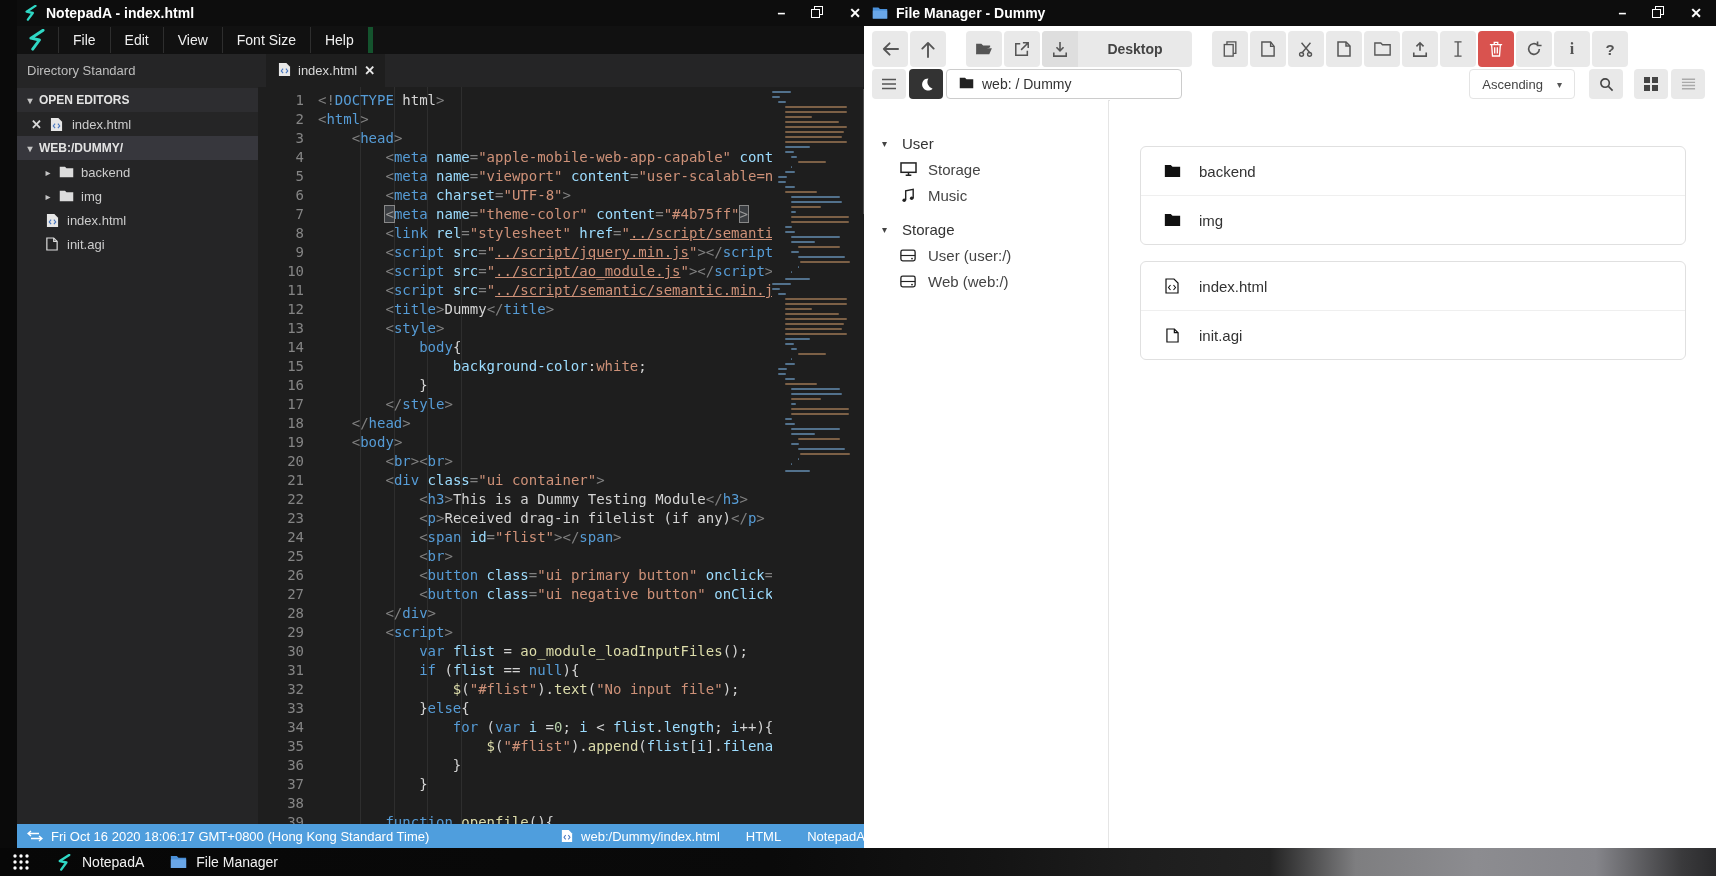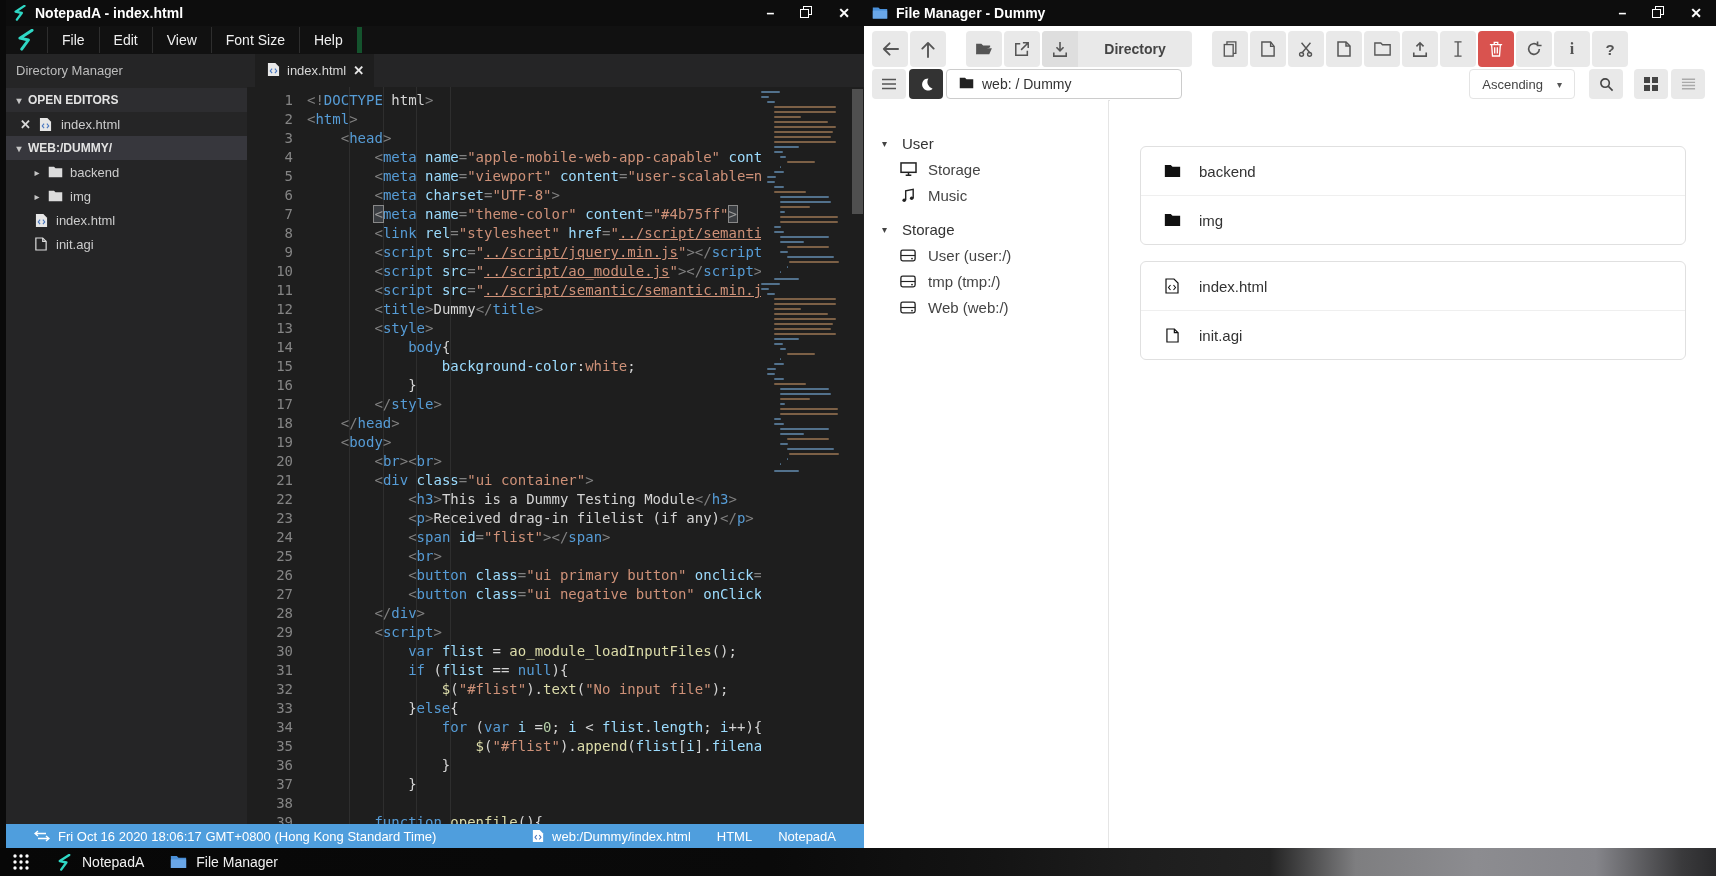--- a/index.html
+++ b/index.html
@@ -1,20 +1,20 @@
 <!DOCTYPE html>
 <html><head>
 <meta charset="utf-8">
 <style>
   html,body{margin:0;padding:0;background:#000;width:1716px;height:876px;overflow:hidden;
     font-family:"Liberation Sans",sans-serif;-webkit-font-smoothing:antialiased;}
   .desktop{position:absolute;inset:0;background:#0a0a0a;}
 
   
-  .np{position:absolute;left:6px;top:0;width:858px;height:848px;background:#e5e5e5;}
+  .np{position:absolute;left:17px;top:0;width:858px;height:848px;background:#e5e5e5;}
   .np-title{position:absolute;left:0;top:0;right:0;height:26px;background:#0d0d0d;display:flex;align-items:center;color:#fff;font-size:14px;font-weight:600;}
   .np-title .logo{margin:0 7px 0 6px}
   .winbtns{margin-left:auto;display:flex;align-items:center;gap:26px;padding-right:14px;color:#fff}
   .winbtns .wb{font-size:14px;line-height:1;cursor:pointer}
   .np-menu{position:absolute;left:0;top:26px;right:0;height:28px;background:#111;display:flex;align-items:center;color:#efefef;font-size:14px;}
   .np-menu .logo{margin:0 10px 0 9px}
   .mi{padding:5px 14px;border-left:1px solid #2e2e2e;cursor:pointer}
   .mi:last-child{border-right:5px solid #14532d}
   .np-side{position:absolute;left:0;top:54px;width:241px;bottom:24px;background:#252526;color:#cccccc;}
   .np-side .hdr{padding:9px 10px 10px;font-size:13px;color:#bdbdbd}
@@ -35,21 +35,21 @@
   .ct{flex:1;overflow:hidden}
   .guide{position:absolute;top:0;bottom:0;width:1px;background:#2e2e2e}
   .sg-p{color:#808080}.sg-t{color:#569cd6}.sg-a{color:#9cdcfe}.sg-s{color:#ce9178}
   .sg-u{color:#ce9178;text-decoration:underline}
   .sg-w{color:#d4d4d4}.sg-n{color:#b5cea8}.sg-f{color:#dcdcaa}
   .sg-b{color:#9a9a9a;outline:1px solid #888;background:#3a3d41}
   .minimap{position:absolute;right:13px;top:4px;width:77px;bottom:0;background:#1e1e1e}
   .mmb{height:2px;margin-bottom:3px;border-radius:1px}
   .np-scroll{position:absolute;right:0;top:87px;width:13px;bottom:24px;background:#1e1e1e}
   .np-thumb{position:absolute;left:1px;right:1px;top:2px;height:125px;background:#4f4f4f}
-  .np-status{position:absolute;left:0;bottom:0;right:0;height:24px;background:#4f9edd;color:#fff;font-size:13px;display:flex;align-items:center;padding:0 28px;box-sizing:border-box}
+  .np-status{position:absolute;left:0;bottom:0;right:0;height:24px;background:#4f9edd;color:#fff;font-size:13px;display:flex;align-items:center;padding:0 10px;box-sizing:border-box}
   .np-status .rt{margin-left:auto;display:flex;align-items:center;gap:26px}
   .np-status svg{display:block}
 
   
   .fm{position:absolute;left:864px;top:0;width:852px;height:848px;background:#fff;}
   .fm-title{position:absolute;left:0;top:0;right:0;height:26px;background:#0d0d0d;display:flex;align-items:center;color:#fff;font-size:14px;font-weight:600;}
   .fm-title .ficon{margin:0 8px 0 8px}
   .fm-toolbar{position:absolute;left:0;top:26px;right:0;height:74px;background:#fff;border-bottom:1px solid #e2e2e2}
   .tbrow1{position:absolute;left:8px;top:4px;right:8px;height:38px;display:flex;align-items:center}
   .tb-btn{width:36px;height:36px;background:#e9e9e9;border-radius:4px;margin-right:2px;display:flex;align-items:center;justify-content:center;color:#555;cursor:pointer;flex:0 0 auto}
@@ -111,21 +111,21 @@
     <div class="np-menu">
       <span class="logo">
           <svg width="22" height="22" viewBox="0 0 18 18">
             <path d="M14 1 L4 7.5 L11 9 L5.5 16.5" fill="none" stroke="#2fd8c5" stroke-width="2.4" stroke-linejoin="round" stroke-linecap="round"></path>
           </svg>
         </span>
       <span id="np-menu-items"><span class="mi">File</span><span class="mi">Edit</span><span class="mi">View</span><span class="mi">Font Size</span><span class="mi">Help</span></span>
     </div>
 
     <div class="np-side">
-      <div class="hdr">Directory Manager</div>
+      <div class="hdr">Directory Standard</div>
       <div id="np-tree">
           <div class="trow sect">
             <span class="car">▾</span>
             <span>OPEN EDITORS</span>
           </div>
           <div class="trow">
             <span class="xi">✕</span>
             <span class="ticon">
               <svg width="13" height="15" viewBox="0 0 14 16">
                 <path d="M1 1h8l4 4v10H1z" fill="#e6e6e6"></path>
@@ -354,21 +354,21 @@
               </svg>
             </span>
           </span>
           <span class="tb-btn tb-download">
             <span class="dlic">
               <svg width="16" height="16" viewBox="0 0 18 18">
                 <path d="M9 1v9M5 7l4 4 4-4" stroke="currentColor" stroke-width="1.8" fill="none"></path>
                 <path d="M2 13v4h14v-4" stroke="currentColor" stroke-width="1.8" fill="none"></path>
               </svg>
             </span>
-            <span class="dll">Directory</span>
+            <span class="dll">Desktop</span>
           </span>
           <span class="gap"></span>
           <span class="tb-btn">
             <span style="display:flex">
               <svg width="15" height="16" viewBox="0 0 16 18">
                 <rect x="1" y="4" width="10" height="13" fill="none" stroke="currentColor" stroke-width="1.5"></rect>
                 <path d="M4 4V1h10v13h-3" fill="none" stroke="currentColor" stroke-width="1.5"></path>
               </svg>
             </span>
           </span>
@@ -519,30 +519,20 @@
         </div>
         <div class="fs-item">
           <span class="icn">
             <svg width="16" height="13" viewBox="0 0 18 14">
               <rect x="1" y="1" width="16" height="12" rx="2" fill="none" stroke="currentColor" stroke-width="1.5"></rect>
               <path d="M1 7h16" stroke="currentColor" stroke-width="1.3"></path>
               <circle cx="13.5" cy="10.5" r="1" fill="currentColor"></circle>
             </svg>
           </span>
           <span>User (user:/)</span>
-        </div>
-        <div class="fs-item">
-          <span class="icn">
-            <svg width="16" height="13" viewBox="0 0 18 14">
-              <rect x="1" y="1" width="16" height="12" rx="2" fill="none" stroke="currentColor" stroke-width="1.5"></rect>
-              <path d="M1 7h16" stroke="currentColor" stroke-width="1.3"></path>
-              <circle cx="13.5" cy="10.5" r="1" fill="currentColor"></circle>
-            </svg>
-          </span>
-          <span>tmp (tmp:/)</span>
         </div>
         <div class="fs-item">
           <span class="icn">
             <svg width="16" height="13" viewBox="0 0 18 14">
               <rect x="1" y="1" width="16" height="12" rx="2" fill="none" stroke="currentColor" stroke-width="1.5"></rect>
               <path d="M1 7h16" stroke="currentColor" stroke-width="1.3"></path>
               <circle cx="13.5" cy="10.5" r="1" fill="currentColor"></circle>
             </svg>
           </span>
           <span>Web (web:/)</span>

